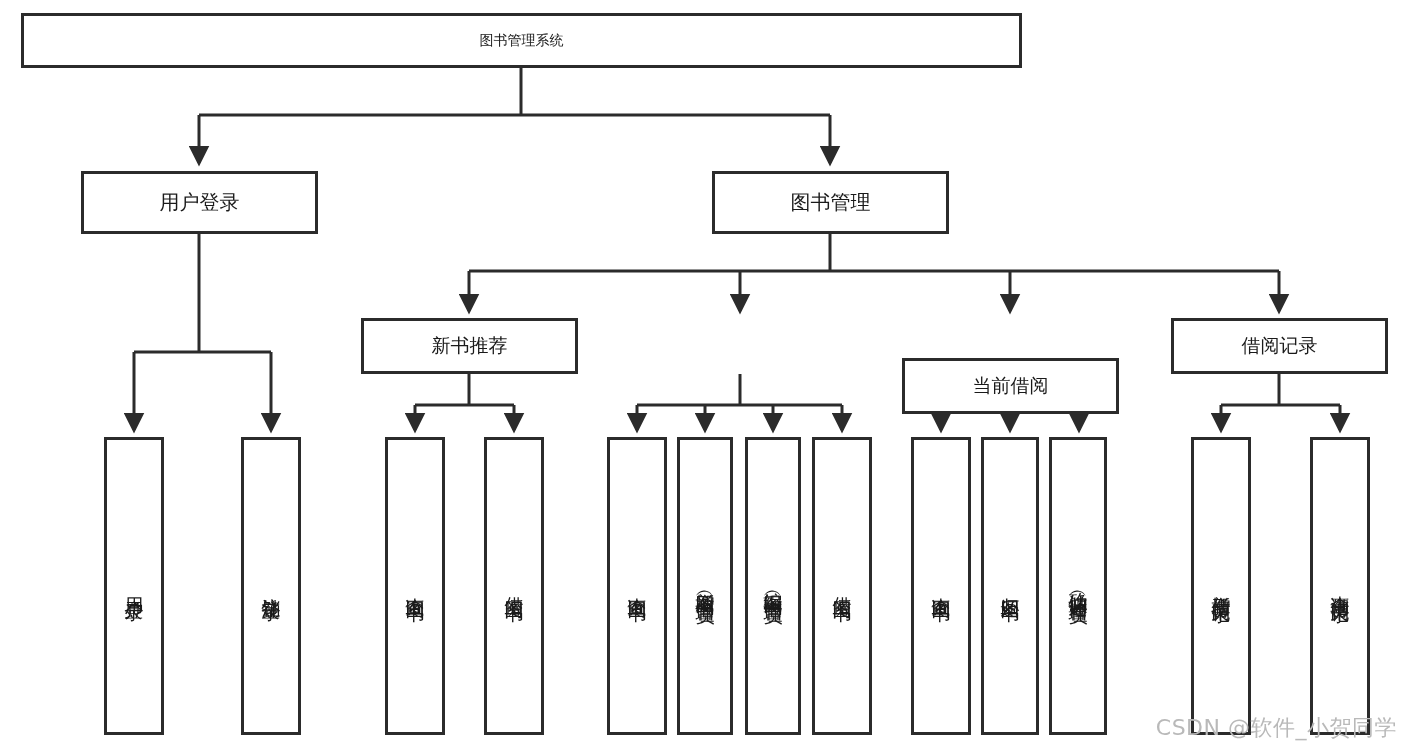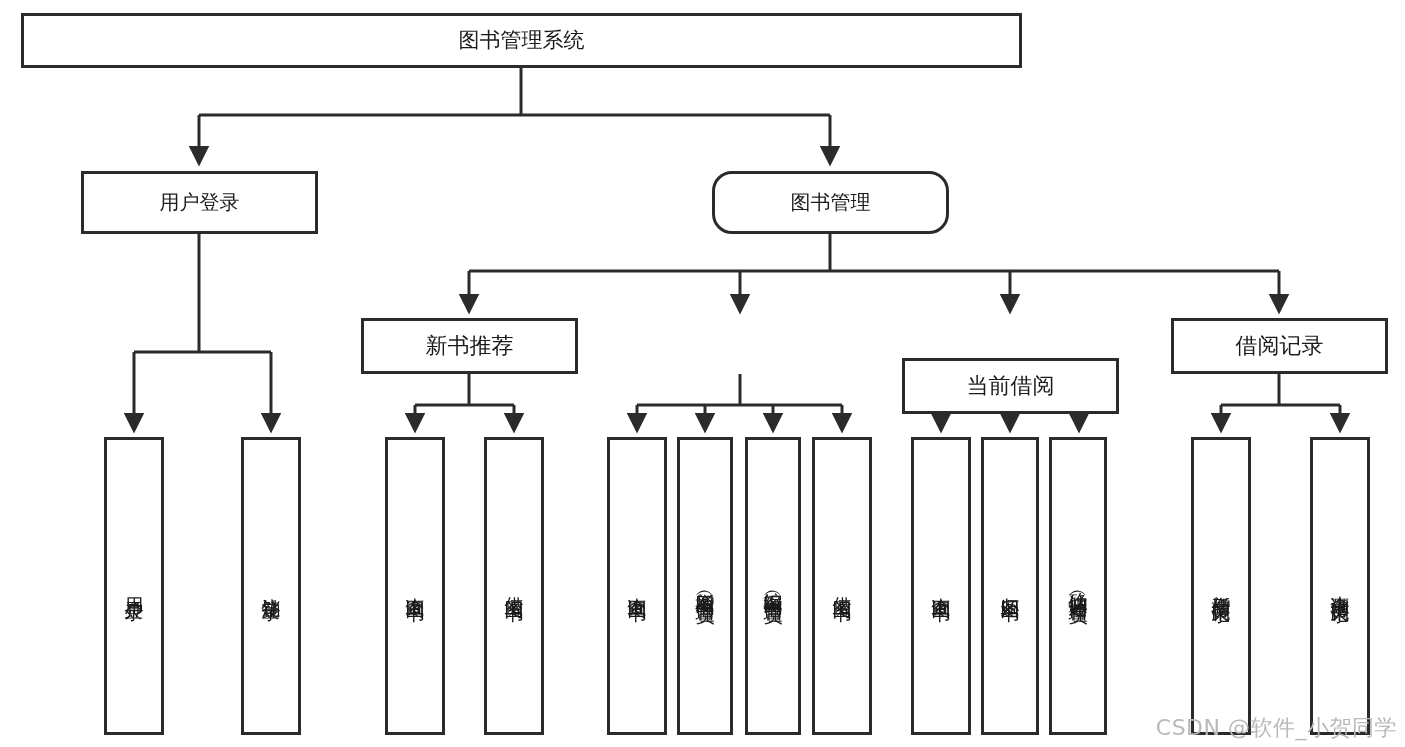--- a/index.html
+++ b/index.html
@@ -33,28 +33,28 @@
     background: #ffffff;
     display: flex;
     align-items: center;
     justify-content: center;
     color: #1a1a1a;
     text-align: center;
     line-height: 1.25;
     z-index: 2;
   }
   .node.root {
-    font-size: 21px;
+    font-size: 14px;
     border-width: 3px;
   }
   .node.lvl2 {
     font-size: 20px;
   }
   .node.lvl3 {
-    font-size: 22px;
+    font-size: 19px;
   }
   .node.leaf {
     font-size: 19px;
     padding: 6px 0;
     align-items: center;
   }
   .vtext {
     writing-mode: vertical-rl;
     text-orientation: upright;
     letter-spacing: 2px;
@@ -128,21 +128,21 @@
     </g>
   </svg>
 
   <div class="node root" style="left:21px; top:13px; width:1001px; height:55px;">
     <span>图书管理系统</span>
   </div>
 
   <div class="node lvl2" style="left:81px; top:171px; width:237px; height:63px;">
     <span>用户登录</span>
   </div>
-  <div class="node lvl2" style="left:712px; top:171px; width:237px; height:63px;border-radius:20px;">
+  <div class="node lvl2" style="left:712px; top:171px; width:237px; height:63px;">
     <span>图书管理</span>
   </div>
 
   <div class="node lvl3" style="left:361px; top:318px; width:217px; height:56px;">
     <span>新书推荐</span>
   </div>
   <div class="node lvl3" style="left:902px; top:318px; width:217px; height:56px;margin-top:40px;">
     <span>当前借阅</span>
   </div>
   <div class="node lvl3" style="left:1171px; top:318px; width:217px; height:56px;font-family:Liberation Serif, serif;">

